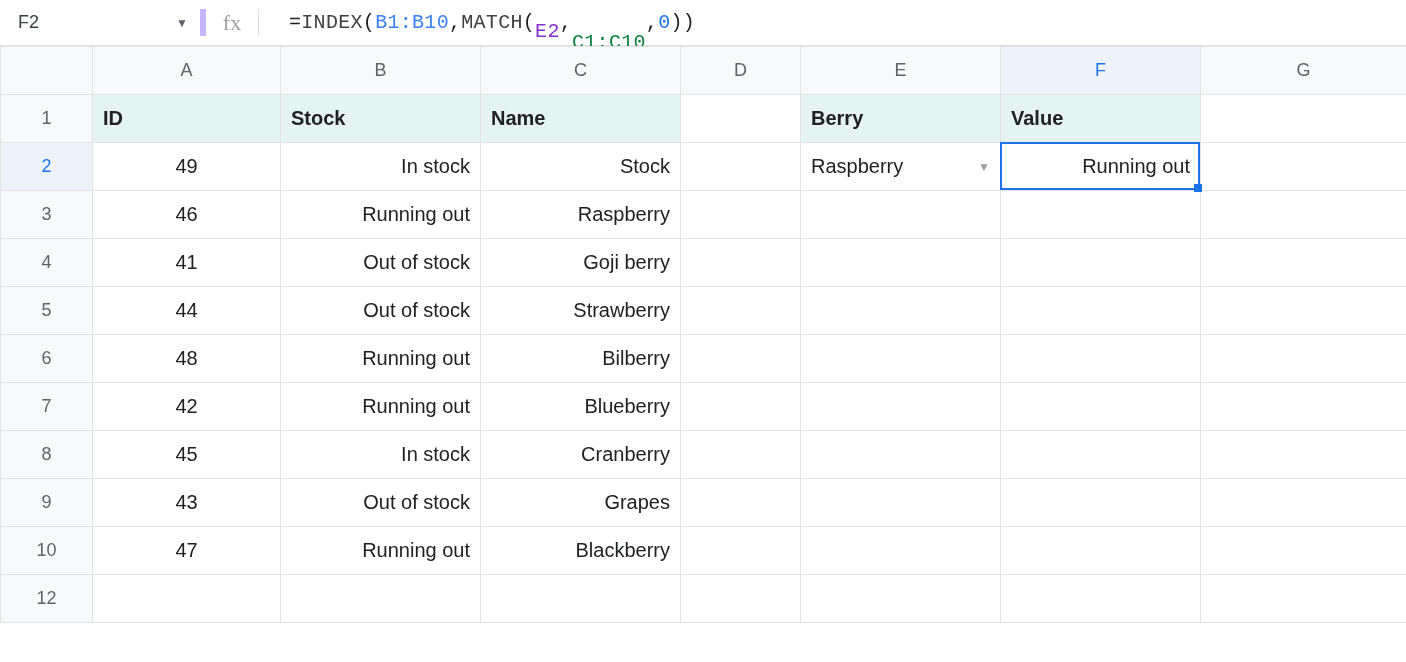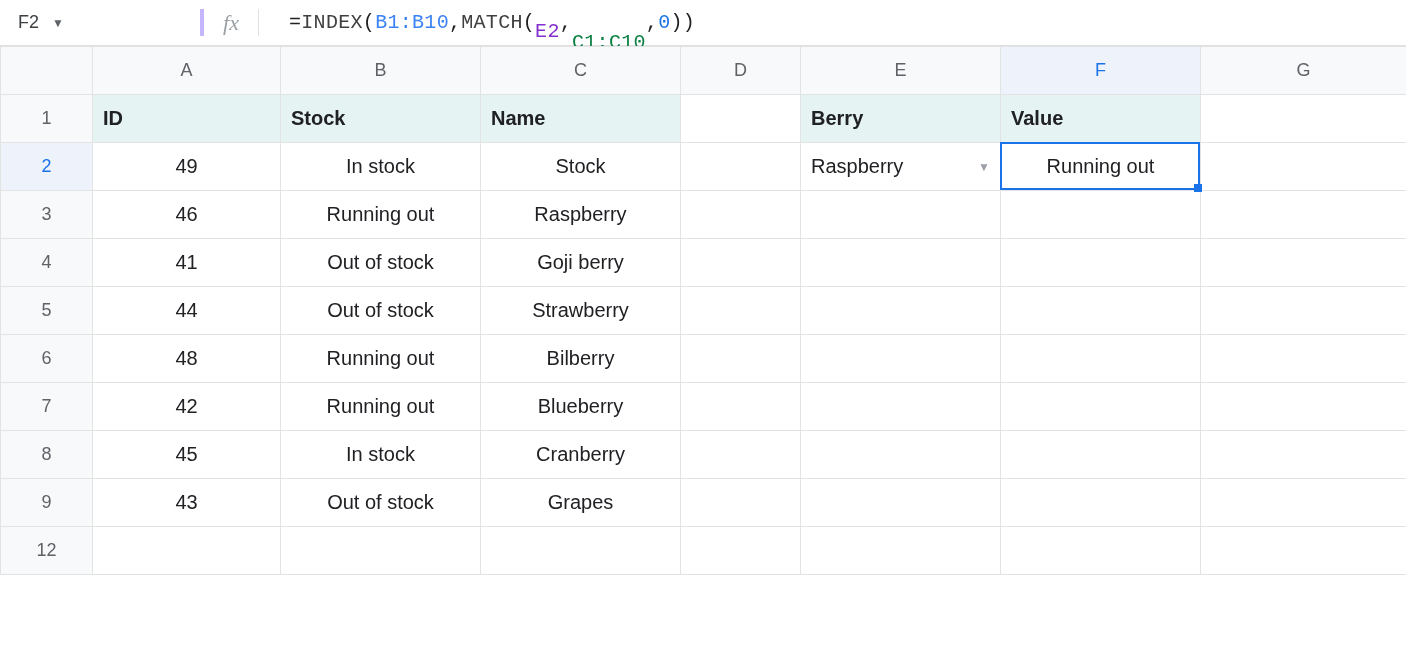--- a/index.html
+++ b/index.html
@@ -16,40 +16,40 @@
     display: flex;
     align-items: center;
     height: 46px;
     border-bottom: 1px solid #e0e0e0;
     background: #fff;
   }
   .name-box {
     width: 200px;
     display: flex;
     align-items: center;
+    justify-content: space-between;
     padding: 0 12px 0 18px;
     height: 100%;
     font-size: 18px;
     color: #3c4043;
     gap: 13px;
   }
   .name-box .dd {
     color: #5f6368;
     font-size: 12px;
   }
   .fx-label {
     width: 58px;
     display: flex;
     align-items: center;
     justify-content: center;
-    font-style: italic;
     color: #9aa0a6;
     font-family: 'Times New Roman', serif;
     font-size: 22px;
-    border-left: 4px solid #c4b5fd;
+    border-left: 6px solid #c4b5fd;
     height: 60%;
   }
   .formula-input {
     flex: 1;
     padding-left: 30px;
     border-left: 1px solid #e0e0e0;
     height: 60%;
     display: flex;
     align-items: center;
     font-family: 'Consolas','Courier New', monospace;
@@ -106,21 +106,21 @@
   col.colA { width: 188px; }
   col.colB { width: 200px; }
   col.colC { width: 200px; }
   col.colD { width: 120px; }
   col.colE { width: 200px; }
   col.colF { width: 200px; }
   col.colG { width: 206px; }
 
   td.h1 { background: #e6f3f3; font-weight: 700; }
   td.idcell { text-align: center; }
-  td.txtcell { text-align: center; margin-top: 40px; }
+  td.txtcell { text-align: right; margin-top: 40px; }
 
   
   th.col-head.sel, th.row-head.sel {
     background: #eef3fb;
     color: #1a73e8;
   }
   
   .dd-wrap {
     display: flex;
     align-items: center;
@@ -271,20 +271,30 @@
     <th class="row-head">9</th>
     <td class="idcell">43</td>
     <td class="txtcell">Out of stock</td>
     <td class="txtcell">Grapes</td>
     <td></td>
     <td></td>
     <td></td>
     <td></td>
   </tr>
   <tr>
+    <th class="row-head">10</th>
+    <td class="idcell">47</td>
+    <td class="txtcell">Running out</td>
+    <td class="txtcell">Blackberry</td>
+    <td></td>
+    <td></td>
+    <td></td>
+    <td></td>
+  </tr>
+  <tr>
     <th class="row-head">12</th>
     <td></td>
     <td></td>
     <td></td>
     <td></td>
     <td></td>
     <td></td>
     <td></td>
   </tr>
 </tbody>

